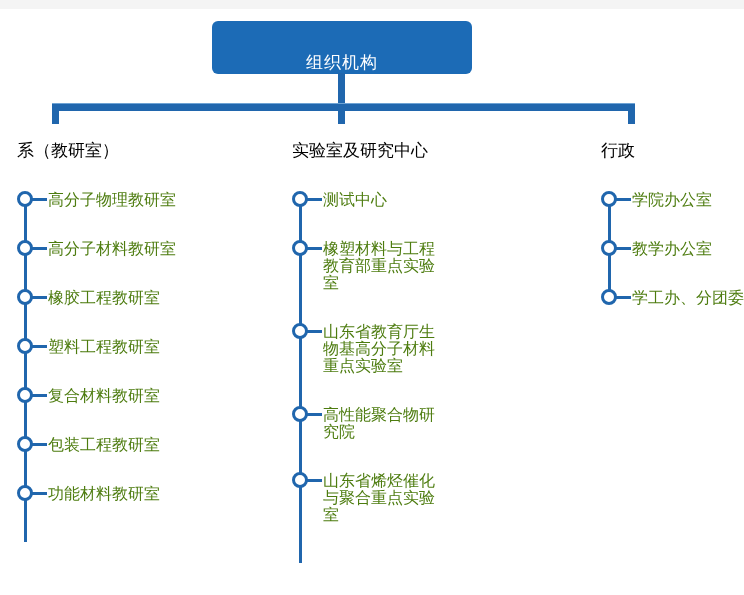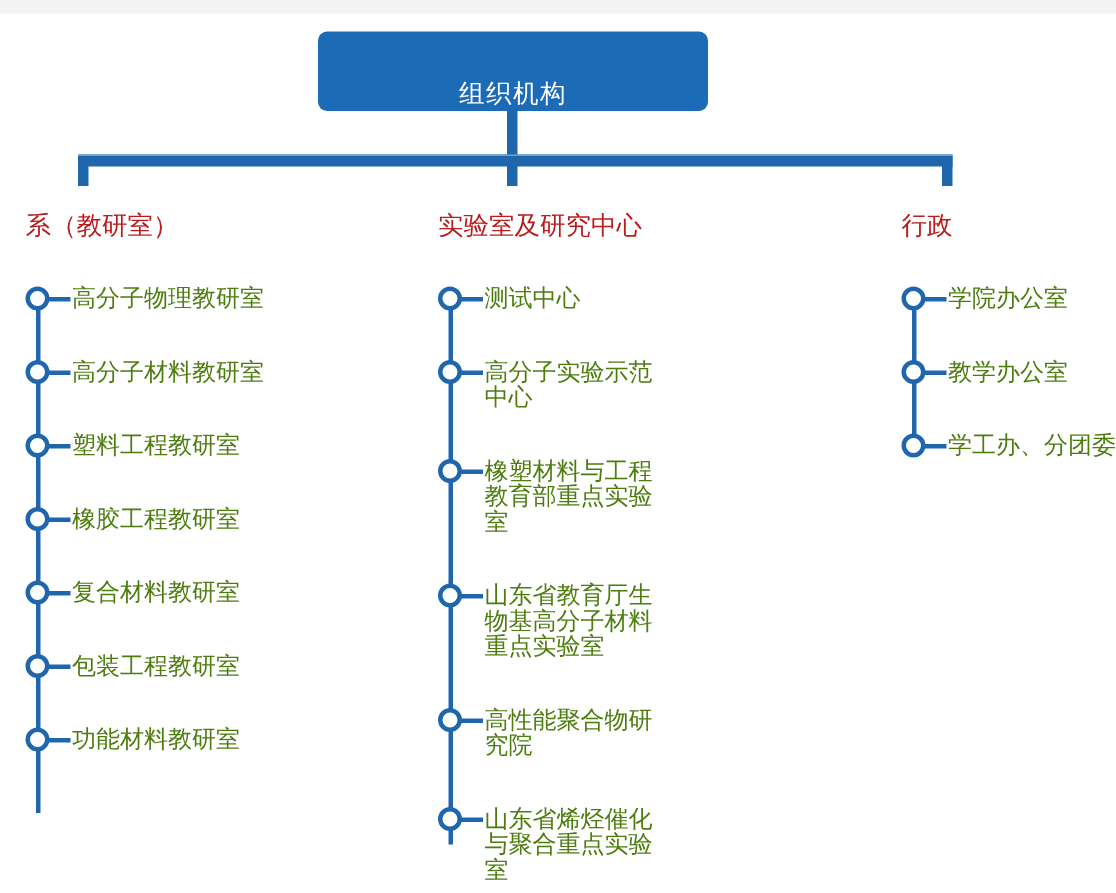--- a/index.html
+++ b/index.html
@@ -61,21 +61,21 @@
     position: absolute;
     top: 140px;
   }
   .column-1 { left: 17px;  width: 215px; }
   .column-2 { left: 292px; width: 152px; }
   .column-3 { left: 601px; width: 160px; }
 
   .col-header {
     font-size: 17px;
     line-height: 22px;
-    color: #b91c1c;
+    color: #000000;
     white-space: nowrap;
     margin-bottom: 29px;
     height: 22px;
   }
   .items { position: relative; }
   .rail {
     position: absolute;
     left: 6.5px;
     width: 3px;
     background: #2066ad;
@@ -134,25 +134,25 @@
     <div class="item">
           <span class="node"></span>
           <span class="label">高分子物理教研室</span>
         </div>
         <div class="item">
           <span class="node"></span>
           <span class="label">高分子材料教研室</span>
         </div>
         <div class="item">
           <span class="node"></span>
+          <span class="label">橡胶工程教研室</span>
+        </div>
+        <div class="item">
+          <span class="node"></span>
           <span class="label">塑料工程教研室</span>
-        </div>
-        <div class="item">
-          <span class="node"></span>
-          <span class="label">橡胶工程教研室</span>
         </div>
         <div class="item">
           <span class="node"></span>
           <span class="label">复合材料教研室</span>
         </div>
         <div class="item">
           <span class="node"></span>
           <span class="label">包装工程教研室</span>
         </div>
         <div class="item">
@@ -165,24 +165,20 @@
   <div class="column column-2">
     <div class="col-header">实验室及研究中心</div>
     <div class="items">
       <div class="rail" style="top: 8px; height: 364px;"></div>
     <div class="item">
           <span class="node"></span>
           <span class="label">测试中心</span>
         </div>
         <div class="item">
           <span class="node"></span>
-          <span class="label">高分子实验示范中心</span>
-        </div>
-        <div class="item">
-          <span class="node"></span>
           <span class="label">橡塑材料与工程教育部重点实验室</span>
         </div>
         <div class="item">
           <span class="node"></span>
           <span class="label">山东省教育厅生物基高分子材料重点实验室</span>
         </div>
         <div class="item">
           <span class="node"></span>
           <span class="label">高性能聚合物研究院</span>
         </div>

